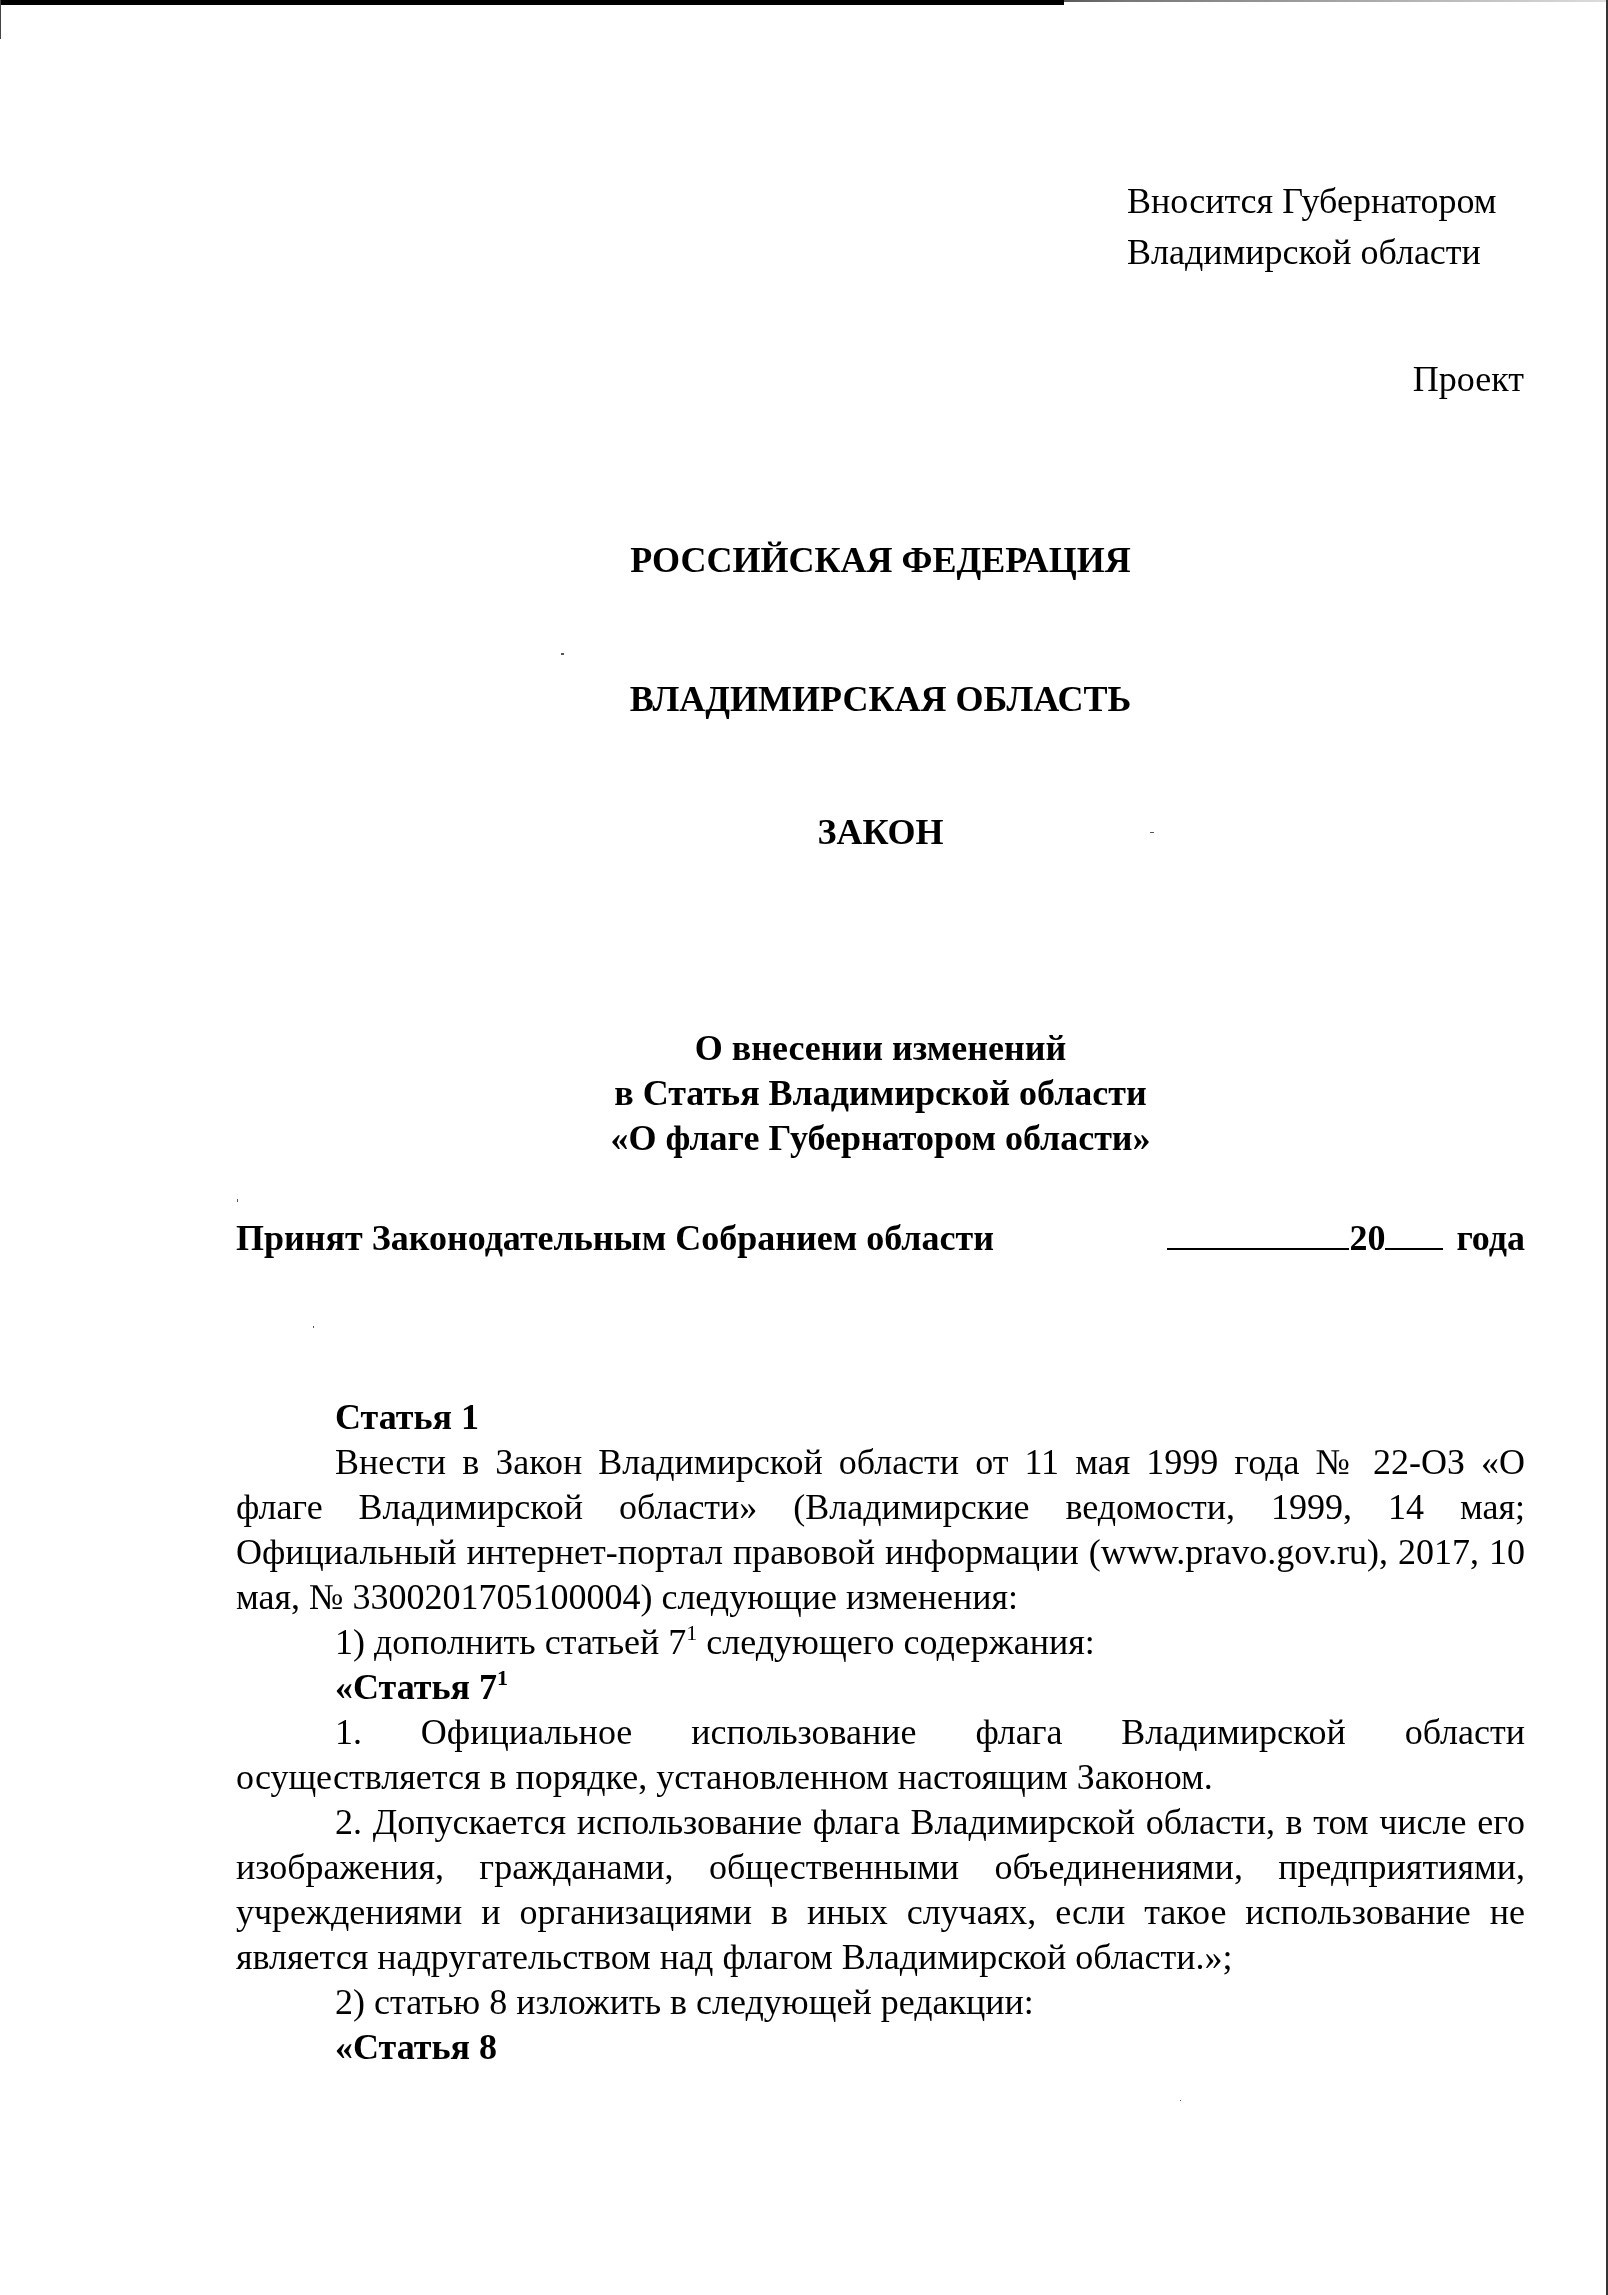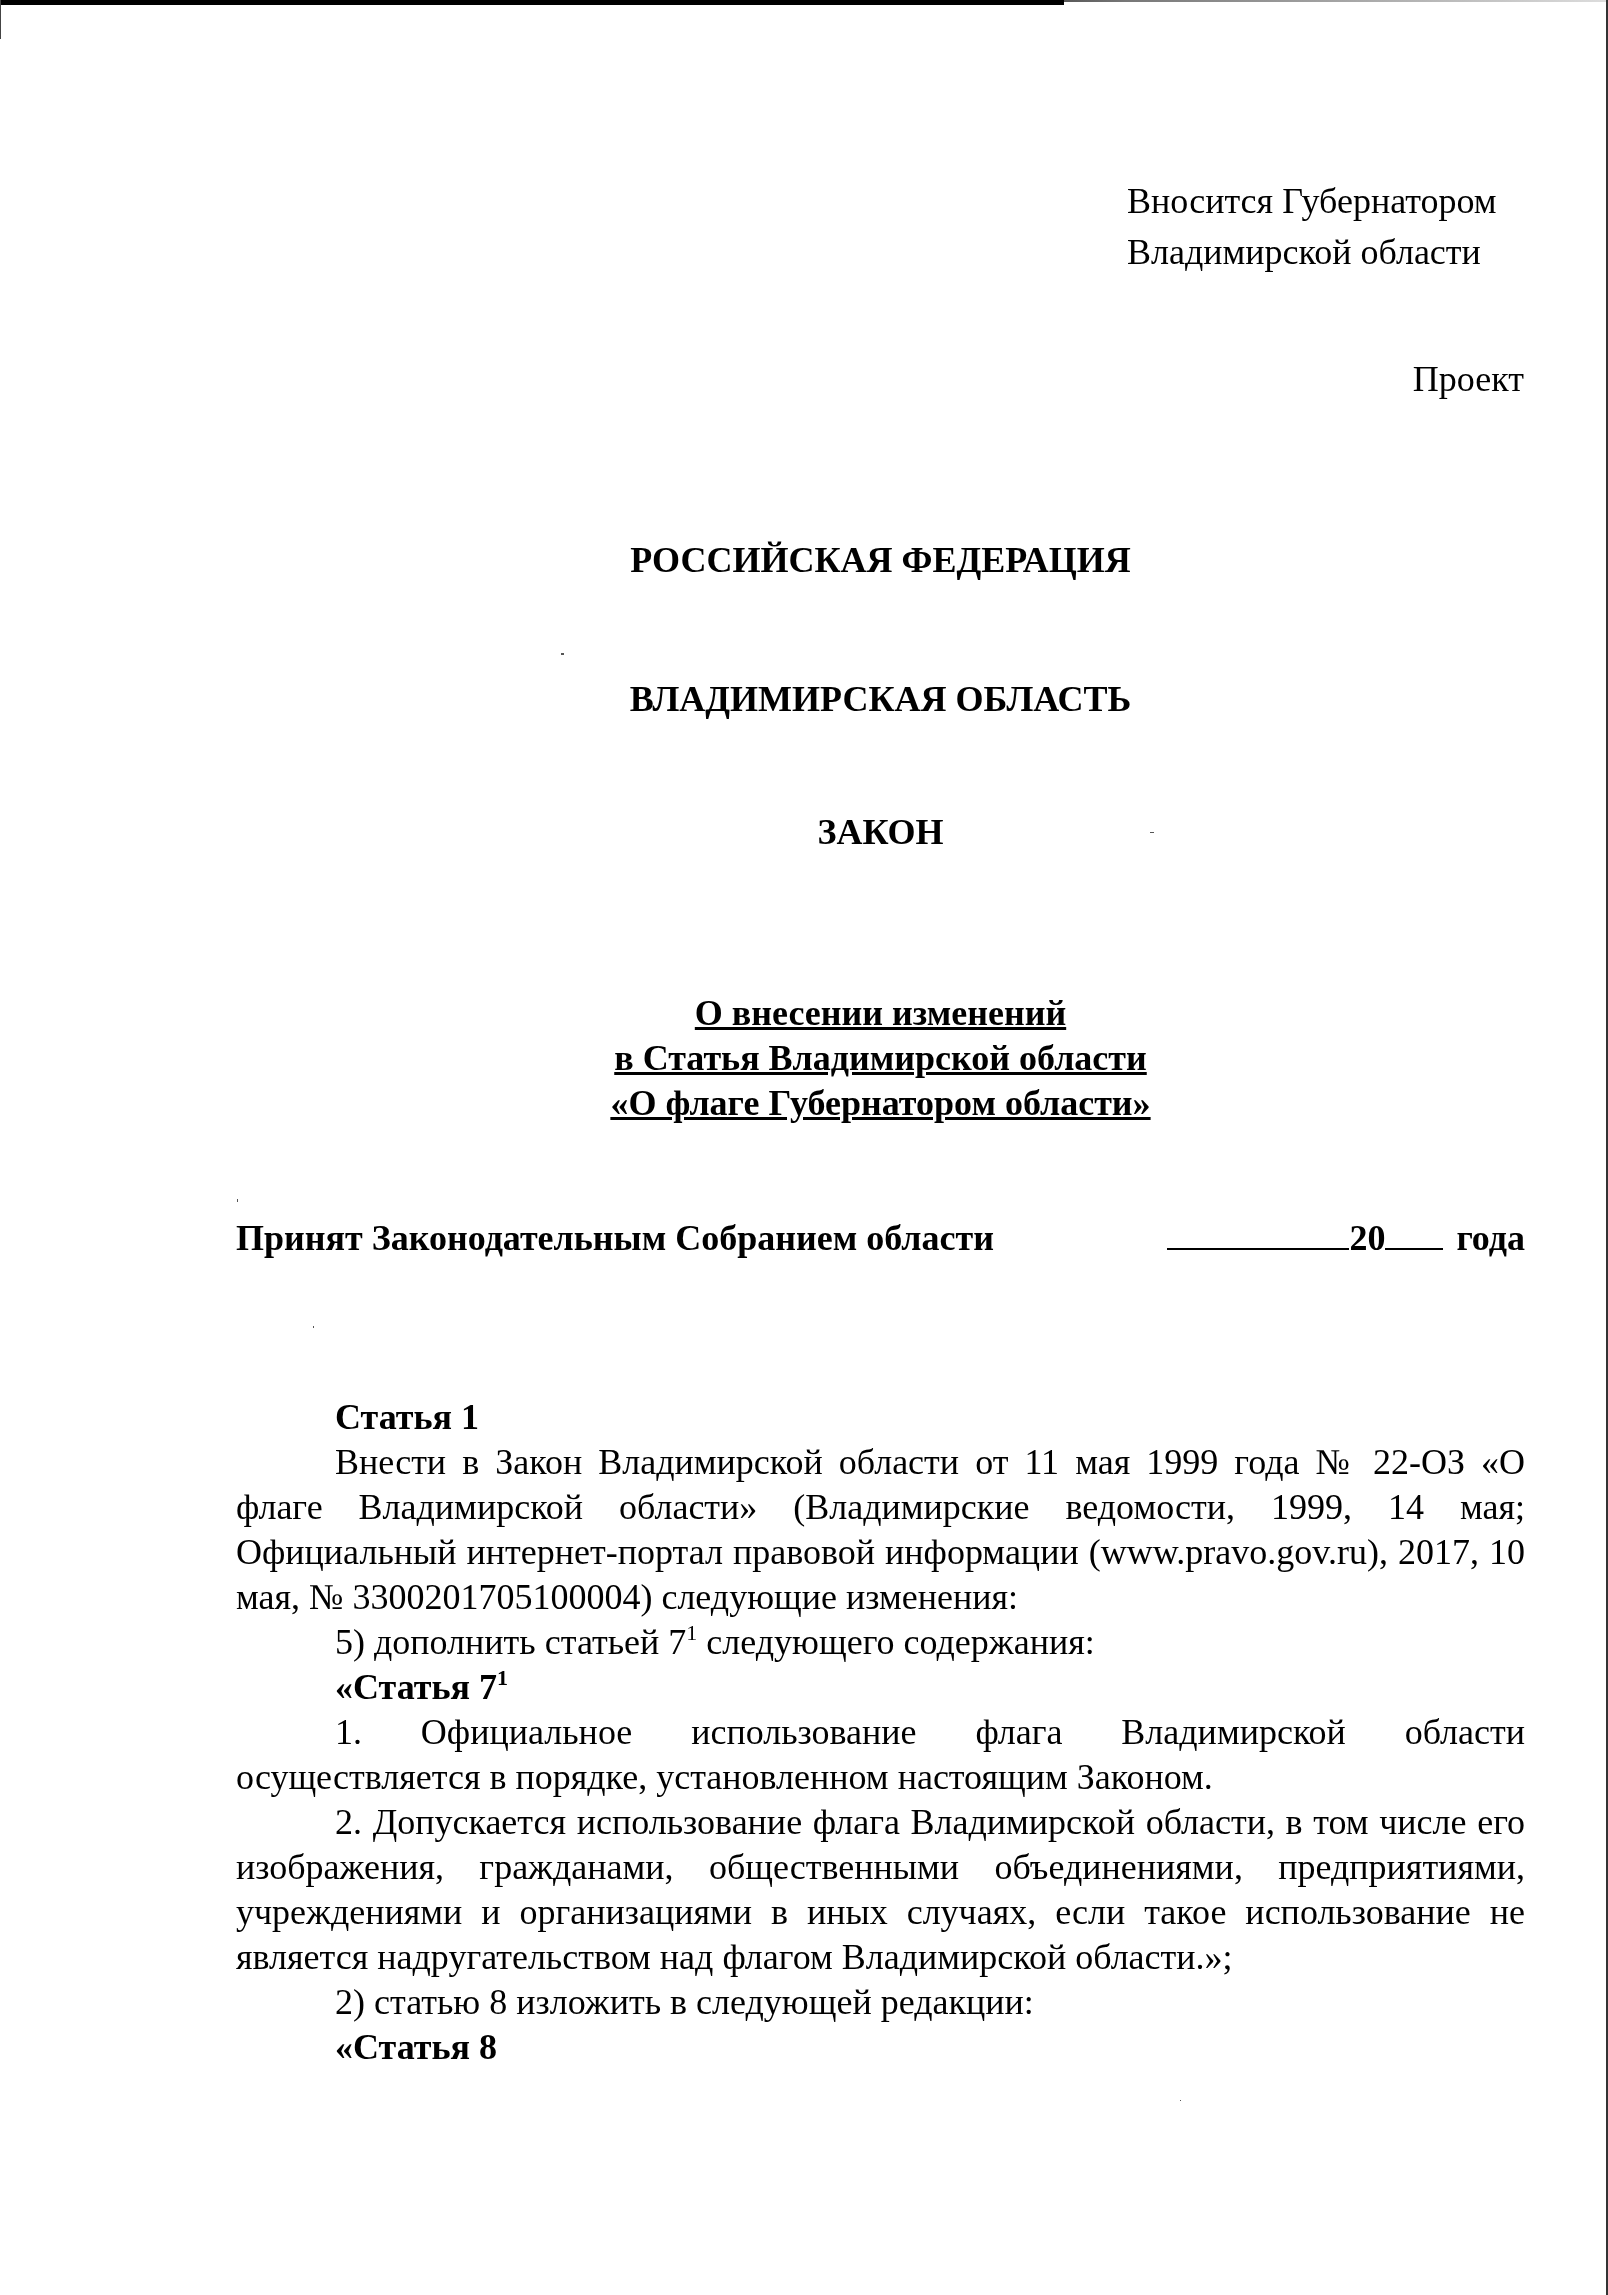--- a/index.html
+++ b/index.html
@@ -148,40 +148,40 @@
   <div>Вносится Губернатором</div>
   <div>Владимирской области</div>
 </div>
 
 <div class="project">Проект</div>
 
 <div class="page">
   <div class="center" style="top:539px;">РОССИЙСКАЯ ФЕДЕРАЦИЯ</div>
   <div class="center" style="top:678px;">ВЛАДИМИРСКАЯ ОБЛАСТЬ</div>
   <div class="center" style="top:811px;">ЗАКОН</div>
-  <div class="center-multi" style="top:991px;text-decoration:underline;">
+  <div class="center-multi" style="top:1026px;">
     <div>О внесении изменений</div>
     <div>в Статья Владимирской области</div>
     <div>«О флаге Губернатором области»</div>
   </div>
 </div>
 
 <div class="adopted">
   <span>Принят Законодательным Собранием области</span>
   <span class="date">
     <span class="blank blank-long"></span>
     <span>20</span>
     <span class="blank blank-short"></span>
     <span>года</span>
   </span>
 </div>
 
 <div class="body-text">
   <p class="p indent bold">Статья 1</p>
   <p class="p indent">Внести в Закон Владимирской области от 11 мая 1999 года № 22-ОЗ «О флаге Владимирской области» (Владимирские ведомости, 1999, 14 мая; Официальный интернет-портал правовой информации (www.pravo.gov.ru), 2017, 10 мая, № 3300201705100004) следующие изменения:</p>
-  <p class="p indent"><span>5) дополнить статьей 7</span><sup>1</sup><span> следующего содержания:</span></p>
+  <p class="p indent"><span>1) дополнить статьей 7</span><sup>1</sup><span> следующего содержания:</span></p>
   <p class="p indent bold"><span>«Статья 7</span><sup>1</sup></p>
   <p class="p indent">1. Официальное использование флага Владимирской области осуществляется в порядке, установленном настоящим Законом.</p>
   <p class="p indent">2. Допускается использование флага Владимирской области, в том числе его изображения, гражданами, общественными объединениями, предприятиями, учреждениями и организациями в иных случаях, если такое использование не является надругательством над флагом Владимирской области.»;</p>
   <p class="p indent">2) статью 8 изложить в следующей редакции:</p>
   <p class="p indent bold">«Статья 8</p>
 </div>
 
 
 </body></html>

